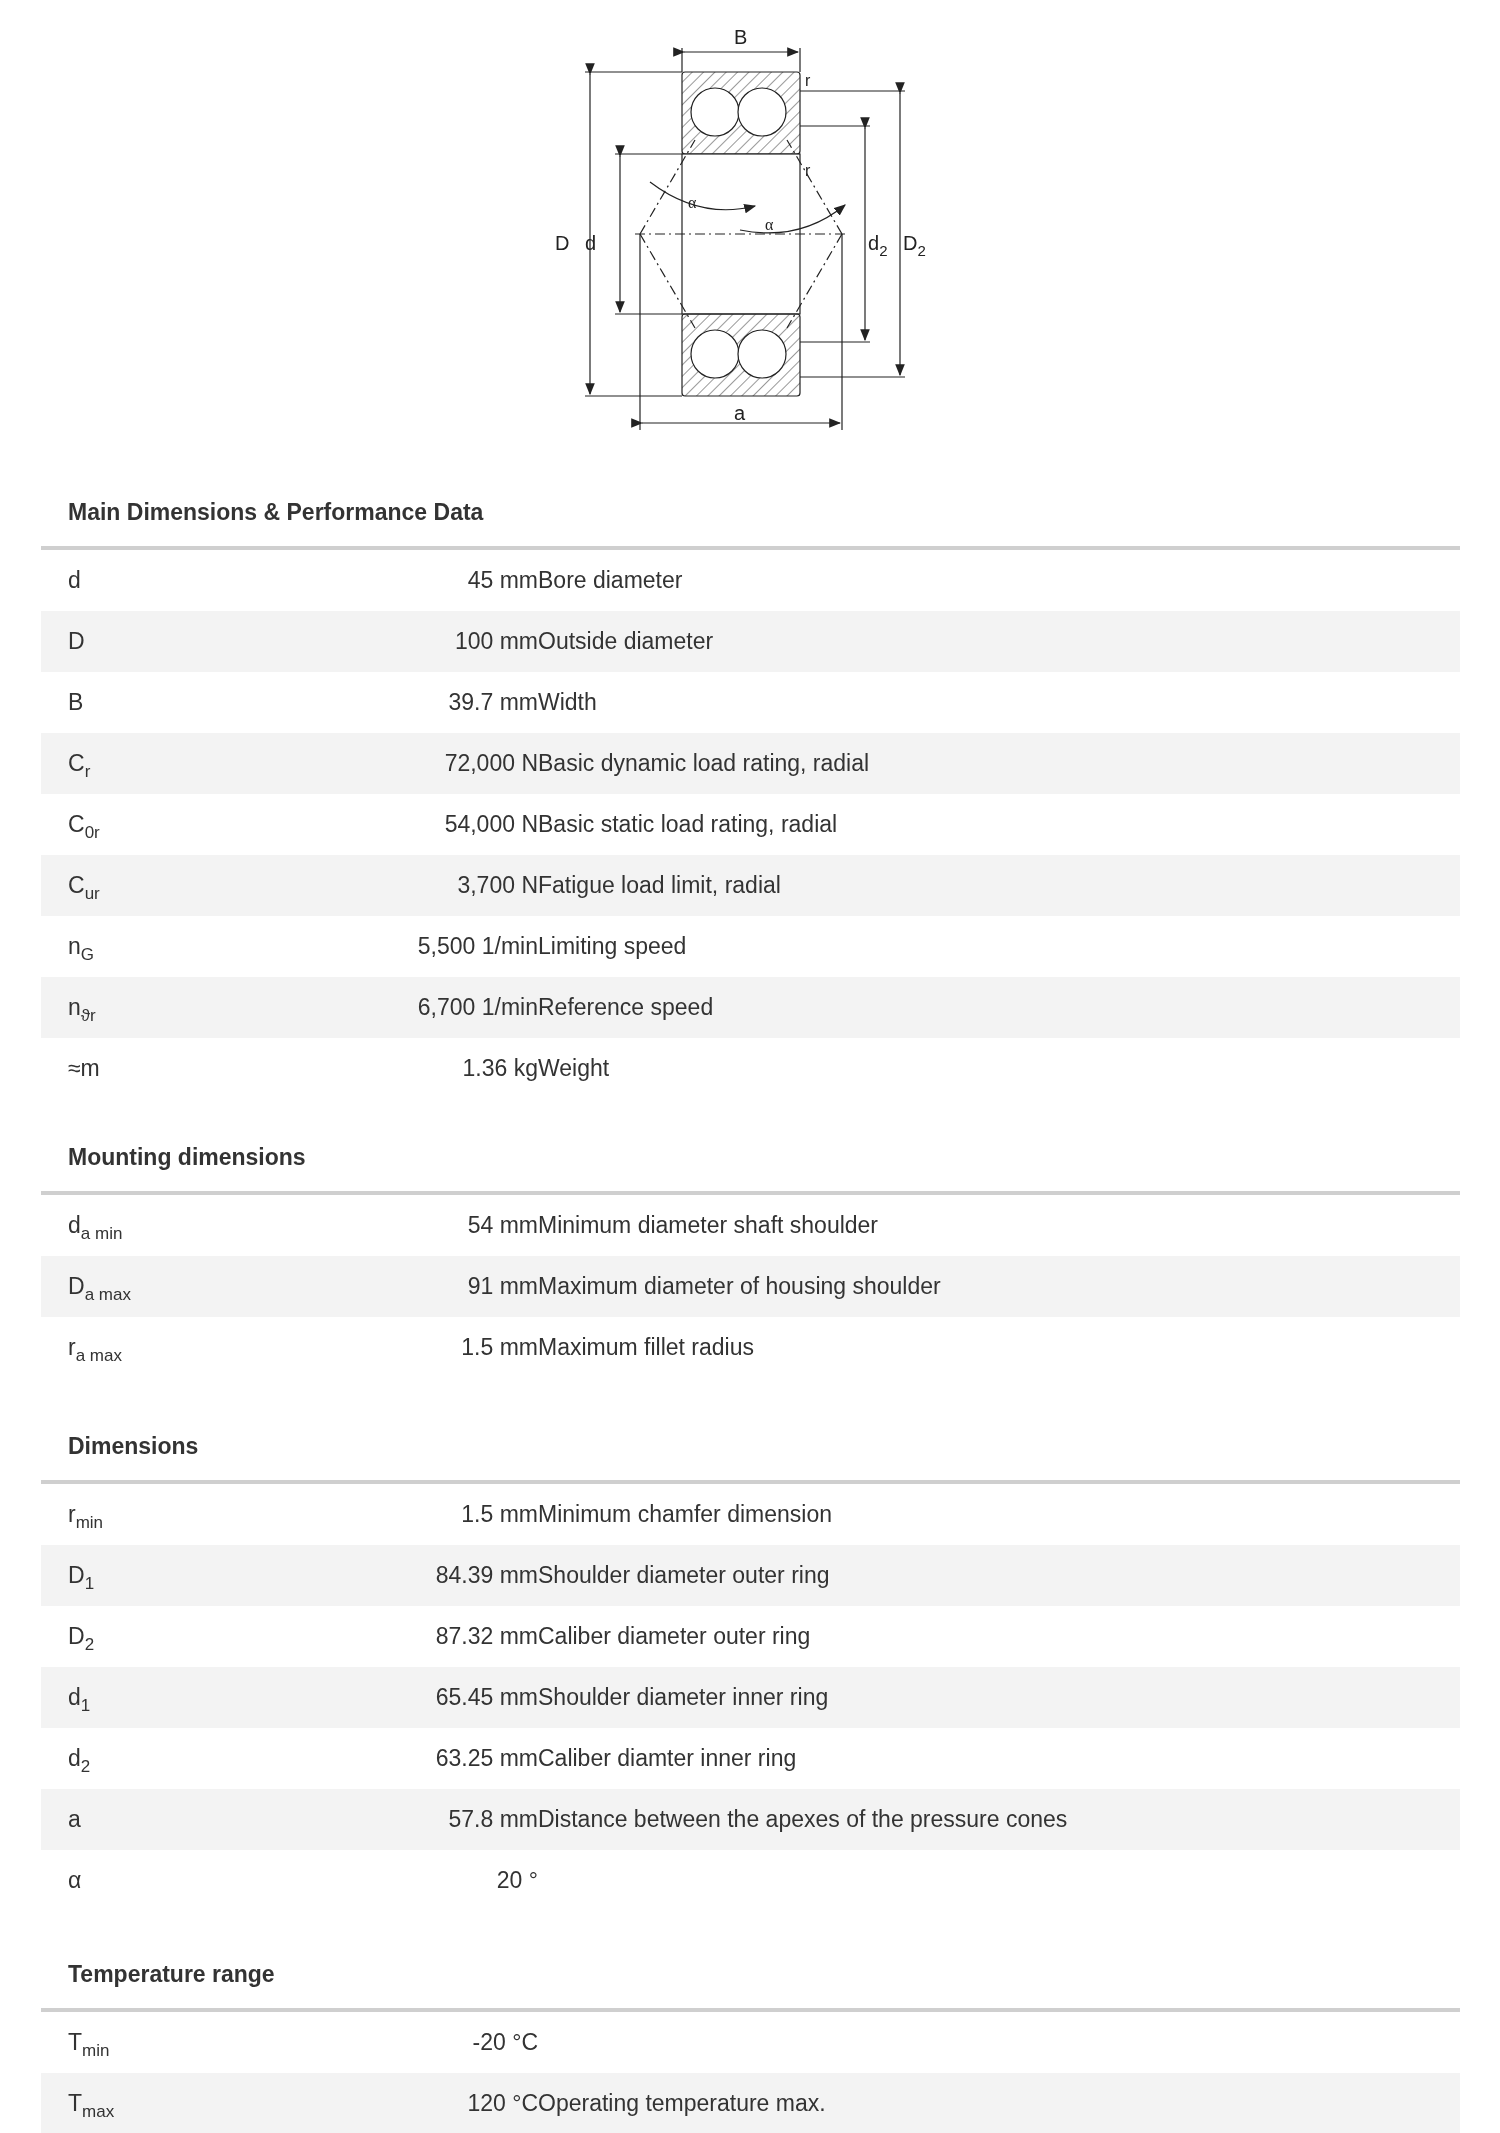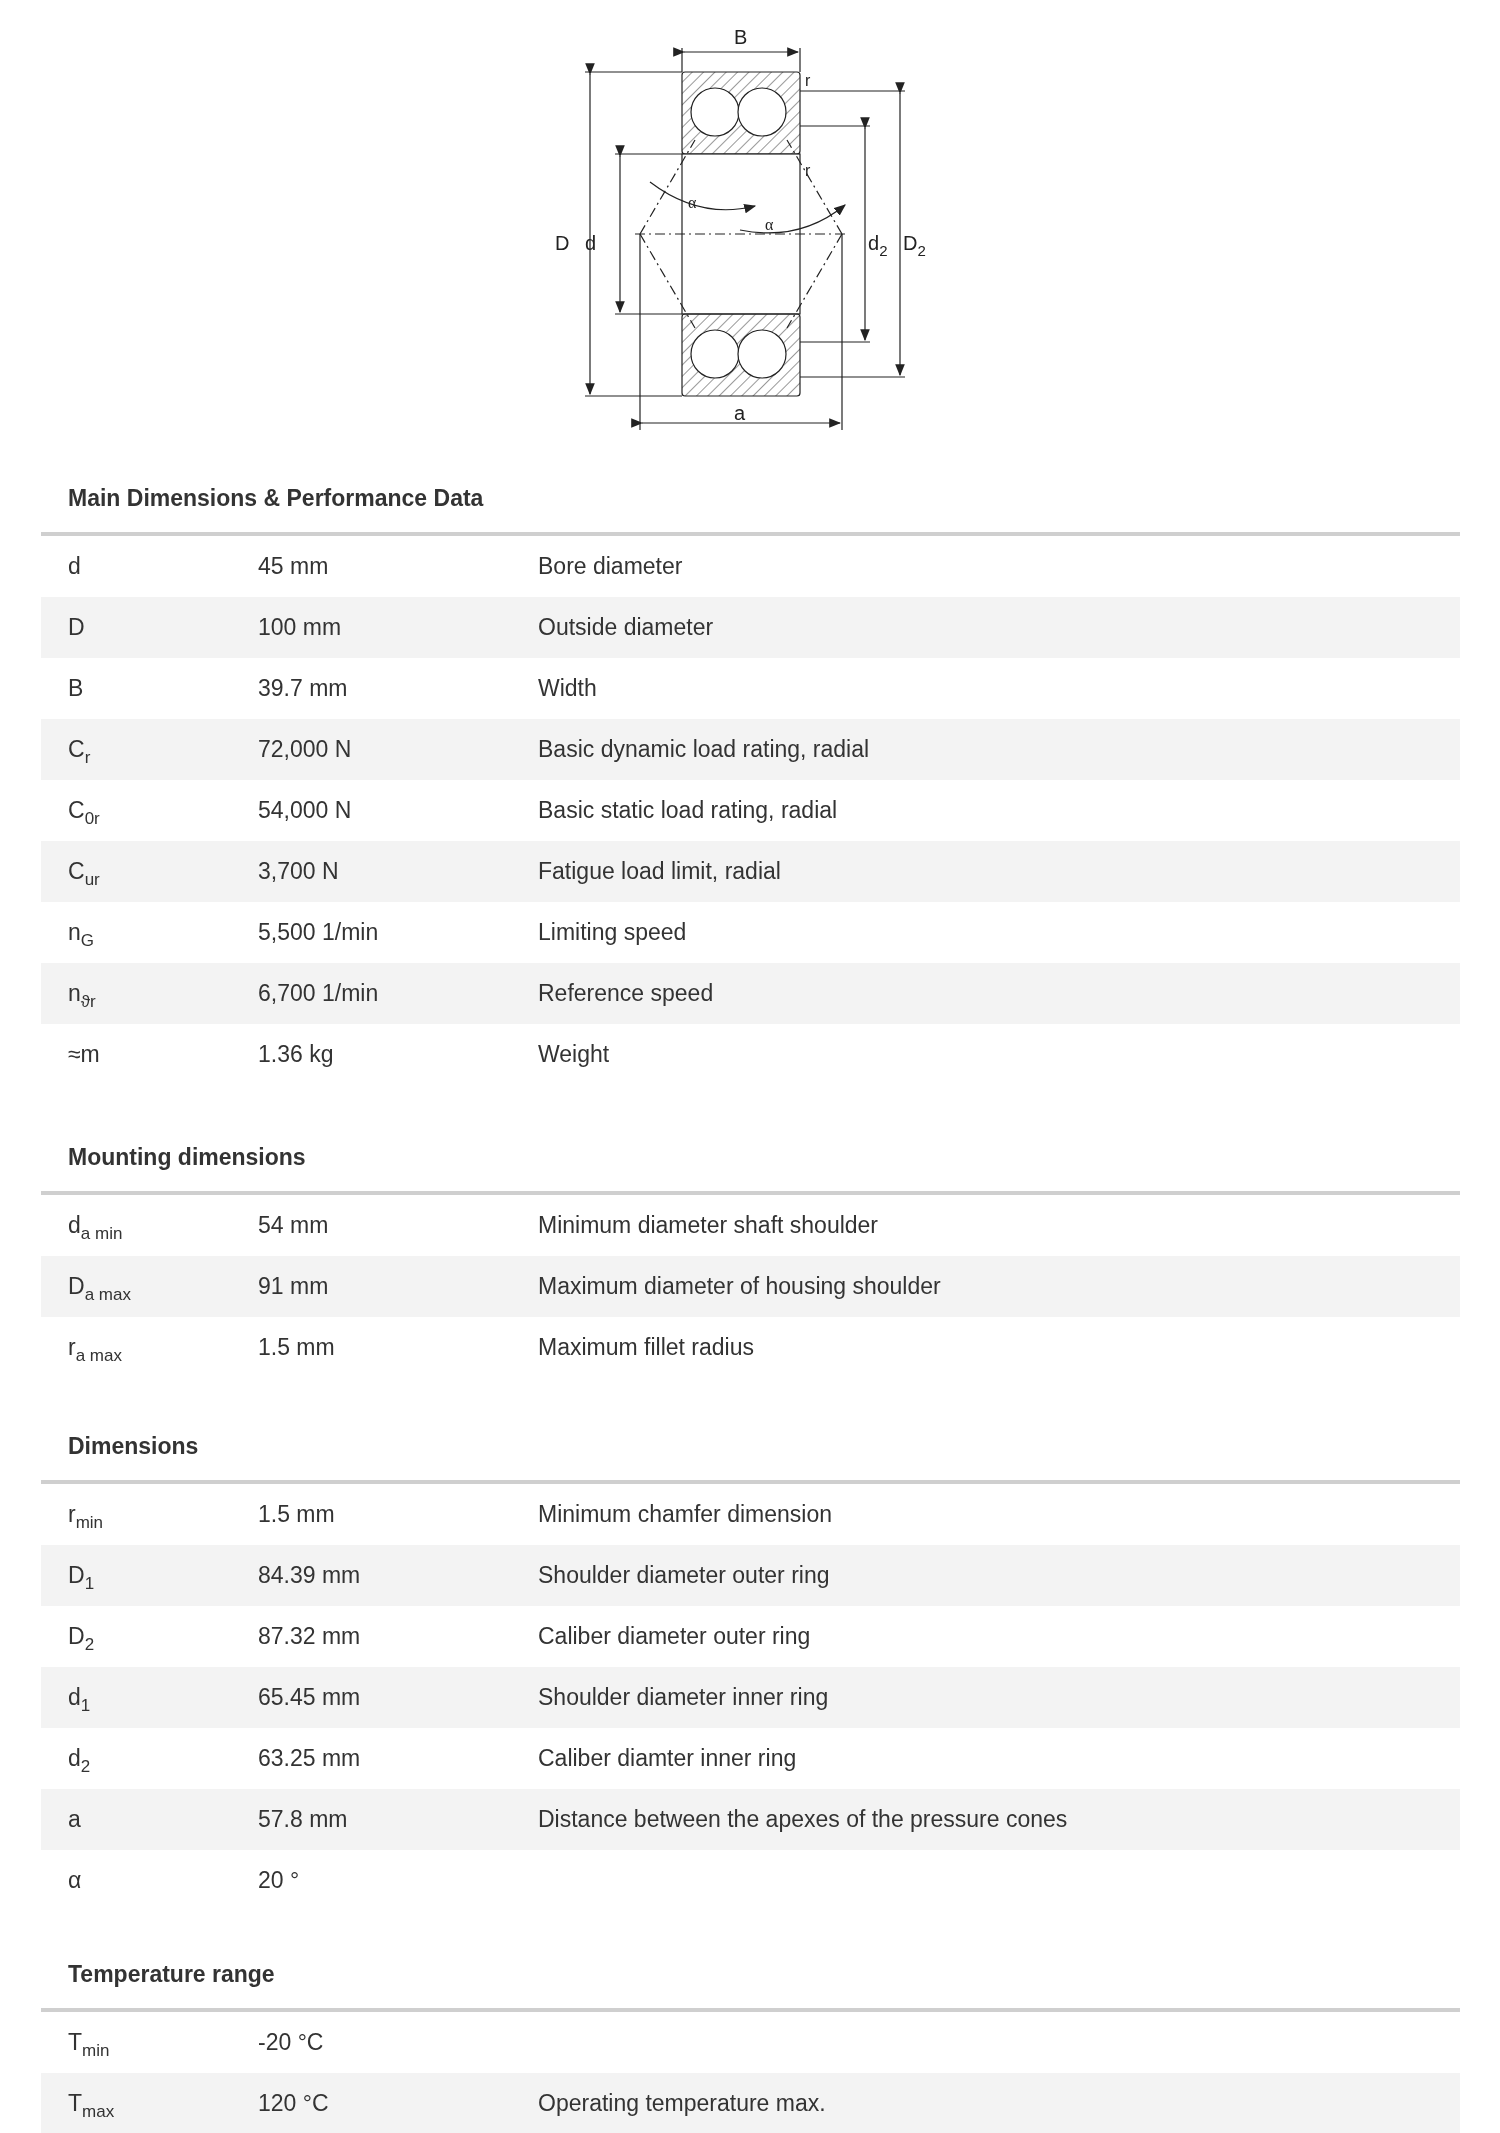--- a/index.html
+++ b/index.html
@@ -8,21 +8,21 @@
   .drawing { position: absolute; left: 550px; top: 10px; width: 420px; height: 430px; }
   .drawing svg { width: 100%; height: 100%; }
   .dtext { font-family: "Liberation Sans", sans-serif; font-size: 20px; fill: #222; }
   .section { position: absolute; left: 41px; width: 1419px; }
   .section-title { font-weight: bold; font-size: 23px; color: #333; margin: 0 0 0 27px; height: 32px; line-height: 32px; }
   .rule { height: 4px; background: #cfcfcf; margin-top: 18px; }
   .row { height: 61px; display: flex; align-items: center; font-size: 23px; }
   .row:nth-child(even) { background: #f3f3f3; }
   .sym { width: 190px; padding-left: 27px; box-sizing: content-box; flex: none; white-space: nowrap; }
   .sym sub { font-size: 17px; vertical-align: -6px; line-height: 0; }
-  .val { width: 280px; flex: none; white-space: nowrap; }
+  .val { width: 280px; flex: none; white-space: nowrap; text-align: right; }
   .desc { flex: 1; white-space: nowrap; }
 </style>
 </head>
 <body>
 
 <div class="drawing">
   <svg viewBox="0 0 420 430" xmlns="http://www.w3.org/2000/svg">
     <defs>
       <pattern id="hatch" width="8" height="8" patternUnits="userSpaceOnUse" patternTransform="rotate(45)">
         <line x1="0" y1="0" x2="0" y2="8" stroke="#333" stroke-width="1"></line>
@@ -83,21 +83,21 @@
     <text class="dtext" x="138" y="198" style="font-size:16px;font-family:'Liberation Serif',serif">α</text>
     <text class="dtext" x="215" y="220" style="font-size:16px;font-family:'Liberation Serif',serif">α</text>
     <text class="dtext" x="5" y="240">D</text>
     <text class="dtext" x="35" y="240">d</text>
     <text class="dtext" x="318" y="240"><tspan>d</tspan><tspan dy="6" style="font-size:15px">2</tspan></text>
     <text class="dtext" x="353" y="240"><tspan>D</tspan><tspan dy="6" style="font-size:15px">2</tspan></text>
     <text class="dtext" x="184" y="410">a</text>
   </svg>
 </div>
 
-<div class="section" style="top:482px">
+<div class="section" style="top:496px">
   <div class="section-title">Main Dimensions &amp; Performance Data</div>
   <div class="rule"></div>
   <div class="rows">
       <div class="row">
         <span class="sym"><span>d</span><sub></sub></span>
         <span class="val">45 mm</span>
         <span class="desc">Bore diameter</span>
       </div>
       <div class="row">
         <span class="sym"><span>D</span><sub></sub></span>

